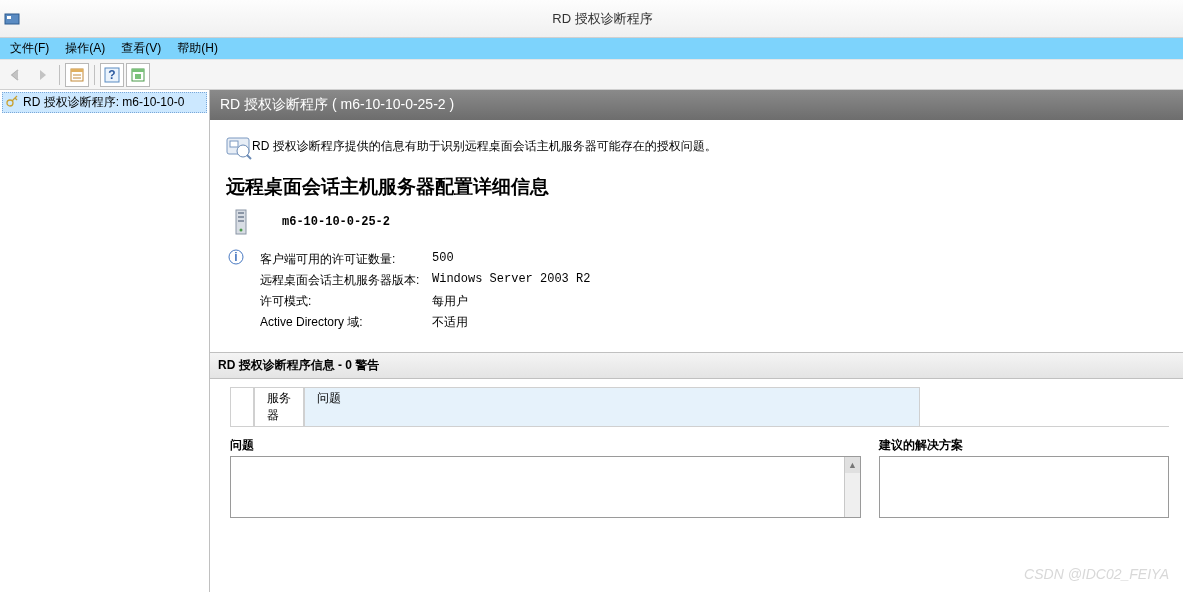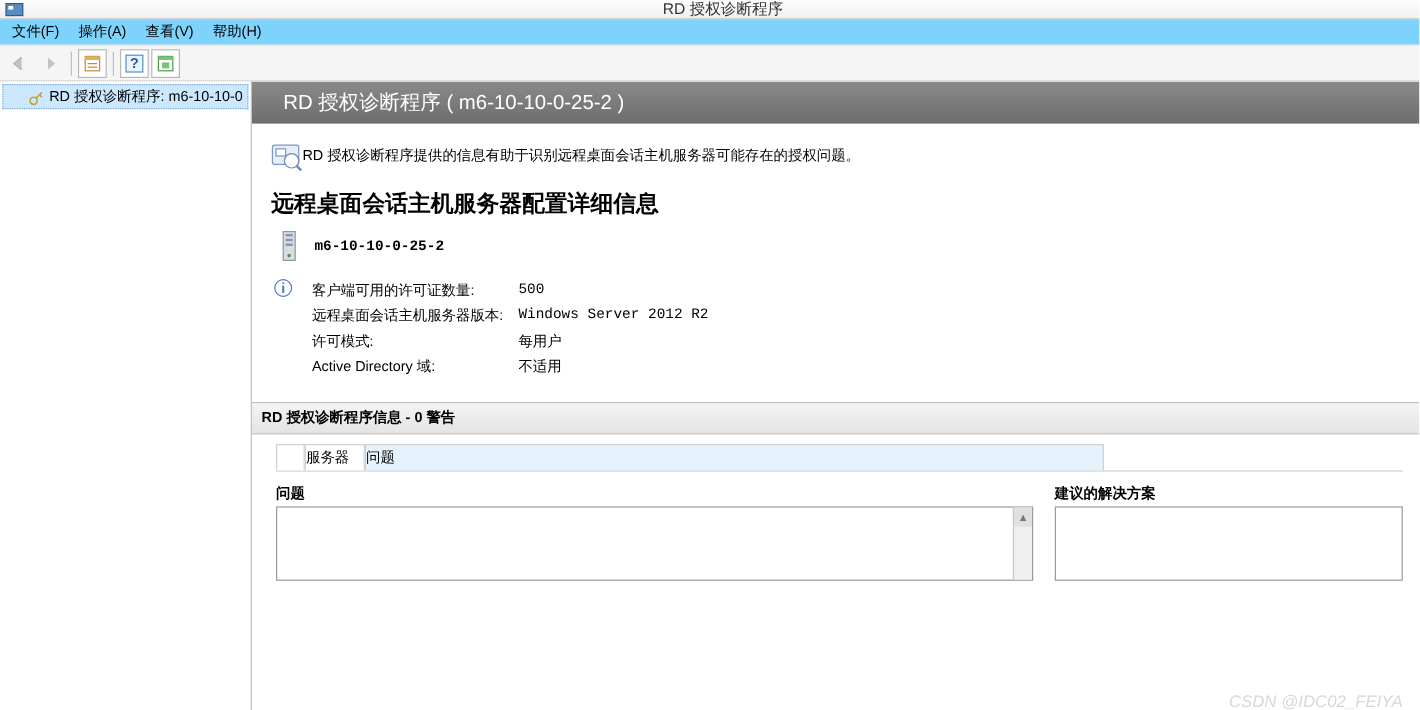--- a/index.html
+++ b/index.html
@@ -1,66 +1,66 @@
 <!DOCTYPE html>
 <html><head>
 <meta charset="utf-8">
 <style>
 * { margin: 0; padding: 0; box-sizing: border-box; font-family: "Microsoft YaHei", "Segoe UI", Tahoma, sans-serif; font-size: 12px; }
 body { background: #fff; width: 1183px; height: 592px; overflow: hidden; display: flex; flex-direction: column; }
-.titlebar { background: linear-gradient(to bottom, #fdfdfd 0%, #f0f0f0 100%); border-bottom: 1px solid #d0d0d0; height: 16px; display: flex; align-items: center; padding: 0 4px; }
+.titlebar { background: linear-gradient(to bottom, #fdfdfd 0%, #f0f0f0 100%); border-bottom: 1px solid #d0d0d0; height: 38px; display: flex; align-items: center; padding: 0 4px; }
 .titlebar .appicon { width: 16px; height: 16px; margin-right: 6px; display: flex; align-items: center; justify-content: center; }
 .titlebar .title { flex: 1; text-align: center; color: #333; font-size: 13px; }
 .menubar { background: #7dd3fc; height: 22px; display: flex; align-items: center; padding: 0 2px; border-bottom: 1px solid #e5e5e5; }
 .menubar .item { padding: 2px 8px; cursor: default; }
 .toolbar { background: #f5f5f5; height: 30px; display: flex; align-items: center; padding: 2px 4px; gap: 2px; border-bottom: 1px solid #d0d0d0; }
 .toolbtn { width: 24px; height: 24px; display: flex; align-items: center; justify-content: center; border: 1px solid transparent; }
 .toolbtn.framed { border: 1px solid #b8b8b8; background: #fff; }
 .toolbtn.disabled { opacity: 0.45; }
 .toolbar .sep { width: 1px; height: 20px; background: #c0c0c0; margin: 0 3px; }
 .content { flex: 1; display: flex; min-height: 0; }
 .tree { width: 210px; border-right: 1px solid #c0c0c0; background: #fff; padding: 2px; overflow: hidden; }
-.tree-node { display: flex; align-items: flex-end; gap: 4px; padding: 1px 20px; background: #cce8ff; border: 1px dotted #7aa7d8; white-space: nowrap; }
+.tree-node { display: flex; align-items: flex-start; gap: 4px; padding: 1px 2px; background: #cce8ff; border: 1px dotted #7aa7d8; white-space: nowrap; }
 .tree-node .nicon { width: 14px; height: 14px; flex-shrink: 0; }
 .main { flex: 1; display: flex; flex-direction: column; background: #fff; overflow: hidden; }
-.panel-header { background: linear-gradient(to bottom, #8a8a8a 0%, #6d6d6d 100%); color: #fff; padding: 6px 26px; font-size: 17px; }
+.panel-header { background: linear-gradient(to bottom, #8a8a8a 0%, #6d6d6d 100%); color: #fff; padding: 6px 10px; font-size: 14px; }
 .info-block { display: flex; align-items: flex-start; padding: 14px 10px 10px 14px; text-align: right; }
 .info-block .bicon { width: 28px; height: 28px; flex-shrink: 0; }
 .info-block .text { padding-top: 4px; }
 .status-row { display: flex; align-items: center; gap: 18px; padding: 4px 10px 18px 16px; }
 .status-row .sicon { width: 18px; height: 18px; }
 .section-hdr { font-weight: bold; font-size: 19px; padding: 2px 10px 8px 16px; }
 .server-row { display: flex; align-items: center; gap: 10px; padding: 0 10px 10px 20px; }
 .server-row .srv-icon { width: 22px; height: 28px; }
-.server-row .srv-name { font-family: "Courier New", monospace; font-weight: bold; }
+.server-row .srv-name { font-family: "Courier New", monospace; font-weight: bold; margin-left: 20px; }
 .details { padding: 2px 10px 18px 18px; }
 .details-row { display: flex; align-items: flex-start; gap: 10px; }
 .details-row .dicon { width: 16px; height: 16px; margin-top: 1px; }
 .kv-table { margin-left: 4px; }
 .kv-table td { padding: 1px 0; vertical-align: top; }
 .kv-table td.k { width: 170px; }
 .kv-table td.v { font-family: "Courier New", monospace; }
 .kv-table td.v.cjk { font-family: "Microsoft YaHei", sans-serif; }
 .warn-bar { background: linear-gradient(to bottom, #f4f4f4 0%, #e4e4e4 100%); border-top: 1px solid #c0c0c0; border-bottom: 1px solid #c0c0c0; padding: 4px 8px; font-weight: bold; }
 .issues-area { padding: 8px 14px 4px 20px; }
 .issues-hdr { display: flex; border-bottom: 1px solid #d0d0d0; }
 .issues-hdr .colpad { width: 24px; border: 1px solid #d0d0d0; border-bottom: none; background: #fff; }
-.issues-hdr .col { border: 1px solid #d0d0d0; border-bottom: none; padding: 2px 0; background: #fff; }
+.issues-hdr .col { border: 1px solid #d0d0d0; border-bottom: none; padding: 2px 12px; background: #fff; }
 .issues-hdr .col.srv { width: 50px; }
 .issues-hdr .col.issue { width: 616px; background: #e6f2fb; }
 .issues-empty { height: 90px; display: flex; align-items: center; justify-content: center; color: #333; border: 0; }
 .bottom-row { display: flex; gap: 18px; padding: 6px 14px 0 20px; }
 .bottom-col { display: flex; flex-direction: column; }
 .bottom-col.left { flex: 1; }
 .bottom-col.right { width: 290px; }
 .bottom-col .lbl { font-weight: bold; padding-bottom: 2px; }
 .textbox { border: 1px solid #9a9a9a; height: 62px; background: #fff; position: relative; }
 .textbox .scroll { position: absolute; right: 0; top: 0; bottom: 0; width: 16px; background: #efefef; border-left: 1px solid #c8c8c8; display: flex; flex-direction: column; justify-content: space-between; }
 .textbox .scroll .arr { height: 16px; display: flex; align-items: center; justify-content: center; font-size: 9px; color: #777; background: #e0e0e0; }
-.watermark { position: absolute; right: 14px; bottom: 0; color: #d8d8d8; font-size: 14px; font-style: italic; pointer-events: none; }
+.watermark { position: absolute; right: 14px; bottom: 10px; color: #d8d8d8; font-size: 14px; font-style: italic; pointer-events: none; }
 svg { display: block; }
 </style>
 </head>
 <body>
 
 <div class="titlebar">
   <span class="appicon">
     <svg width="16" height="16">
         <rect x="1" y="3" width="14" height="10" fill="#5a8bc2" stroke="#2c5a8e"></rect>
         <rect x="3" y="5" width="4" height="3" fill="#fff"></rect>
@@ -168,21 +168,21 @@
             </svg>
         </span>
         <table class="kv-table">
           <tbody>
               <tr>
                 <td class="k">客户端可用的许可证数量:</td>
                 <td class="v">500</td>
               </tr>
           <tr>
                 <td class="k">远程桌面会话主机服务器版本:</td>
-                <td class="v">Windows Server 2012 R2</td>
+                <td class="v">Windows Server 2003 R2</td>
               </tr>
           <tr>
                 <td class="k">许可模式:</td>
                 <td class="v cjk">每用户</td>
               </tr>
           <tr>
                 <td class="k">Active Directory 域:</td>
                 <td class="v cjk">不适用</td>
               </tr>
         </tbody>

